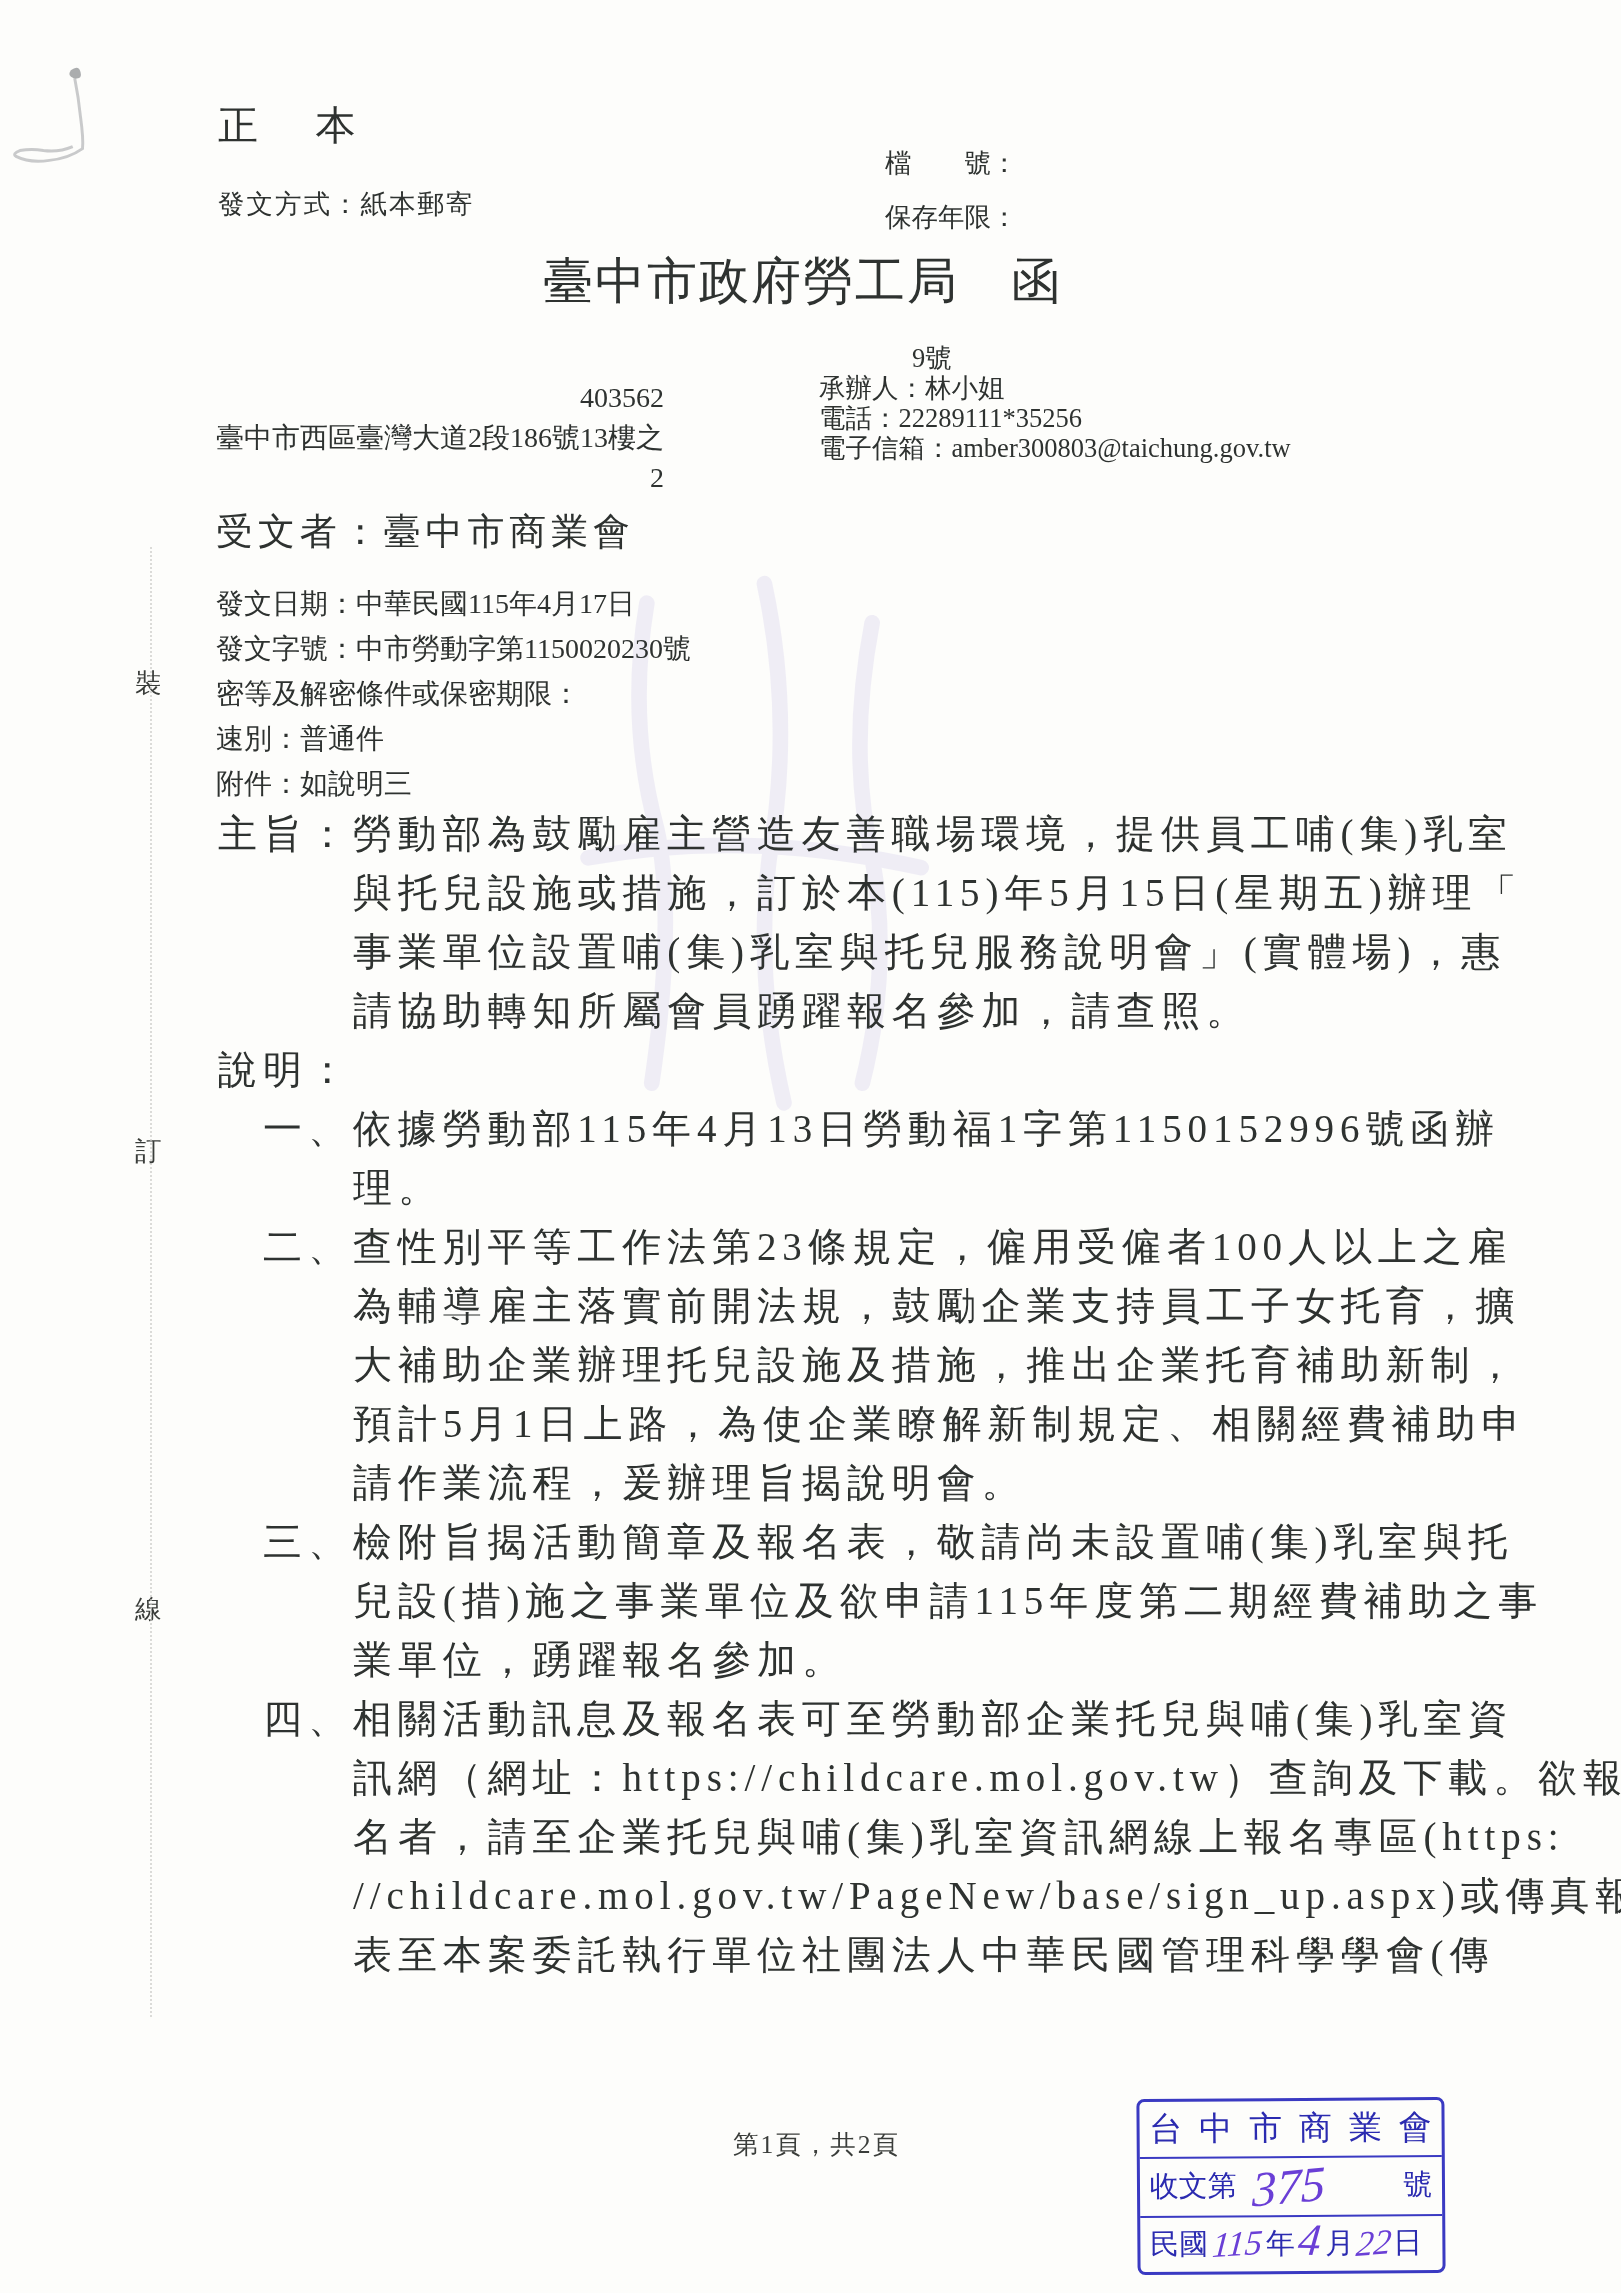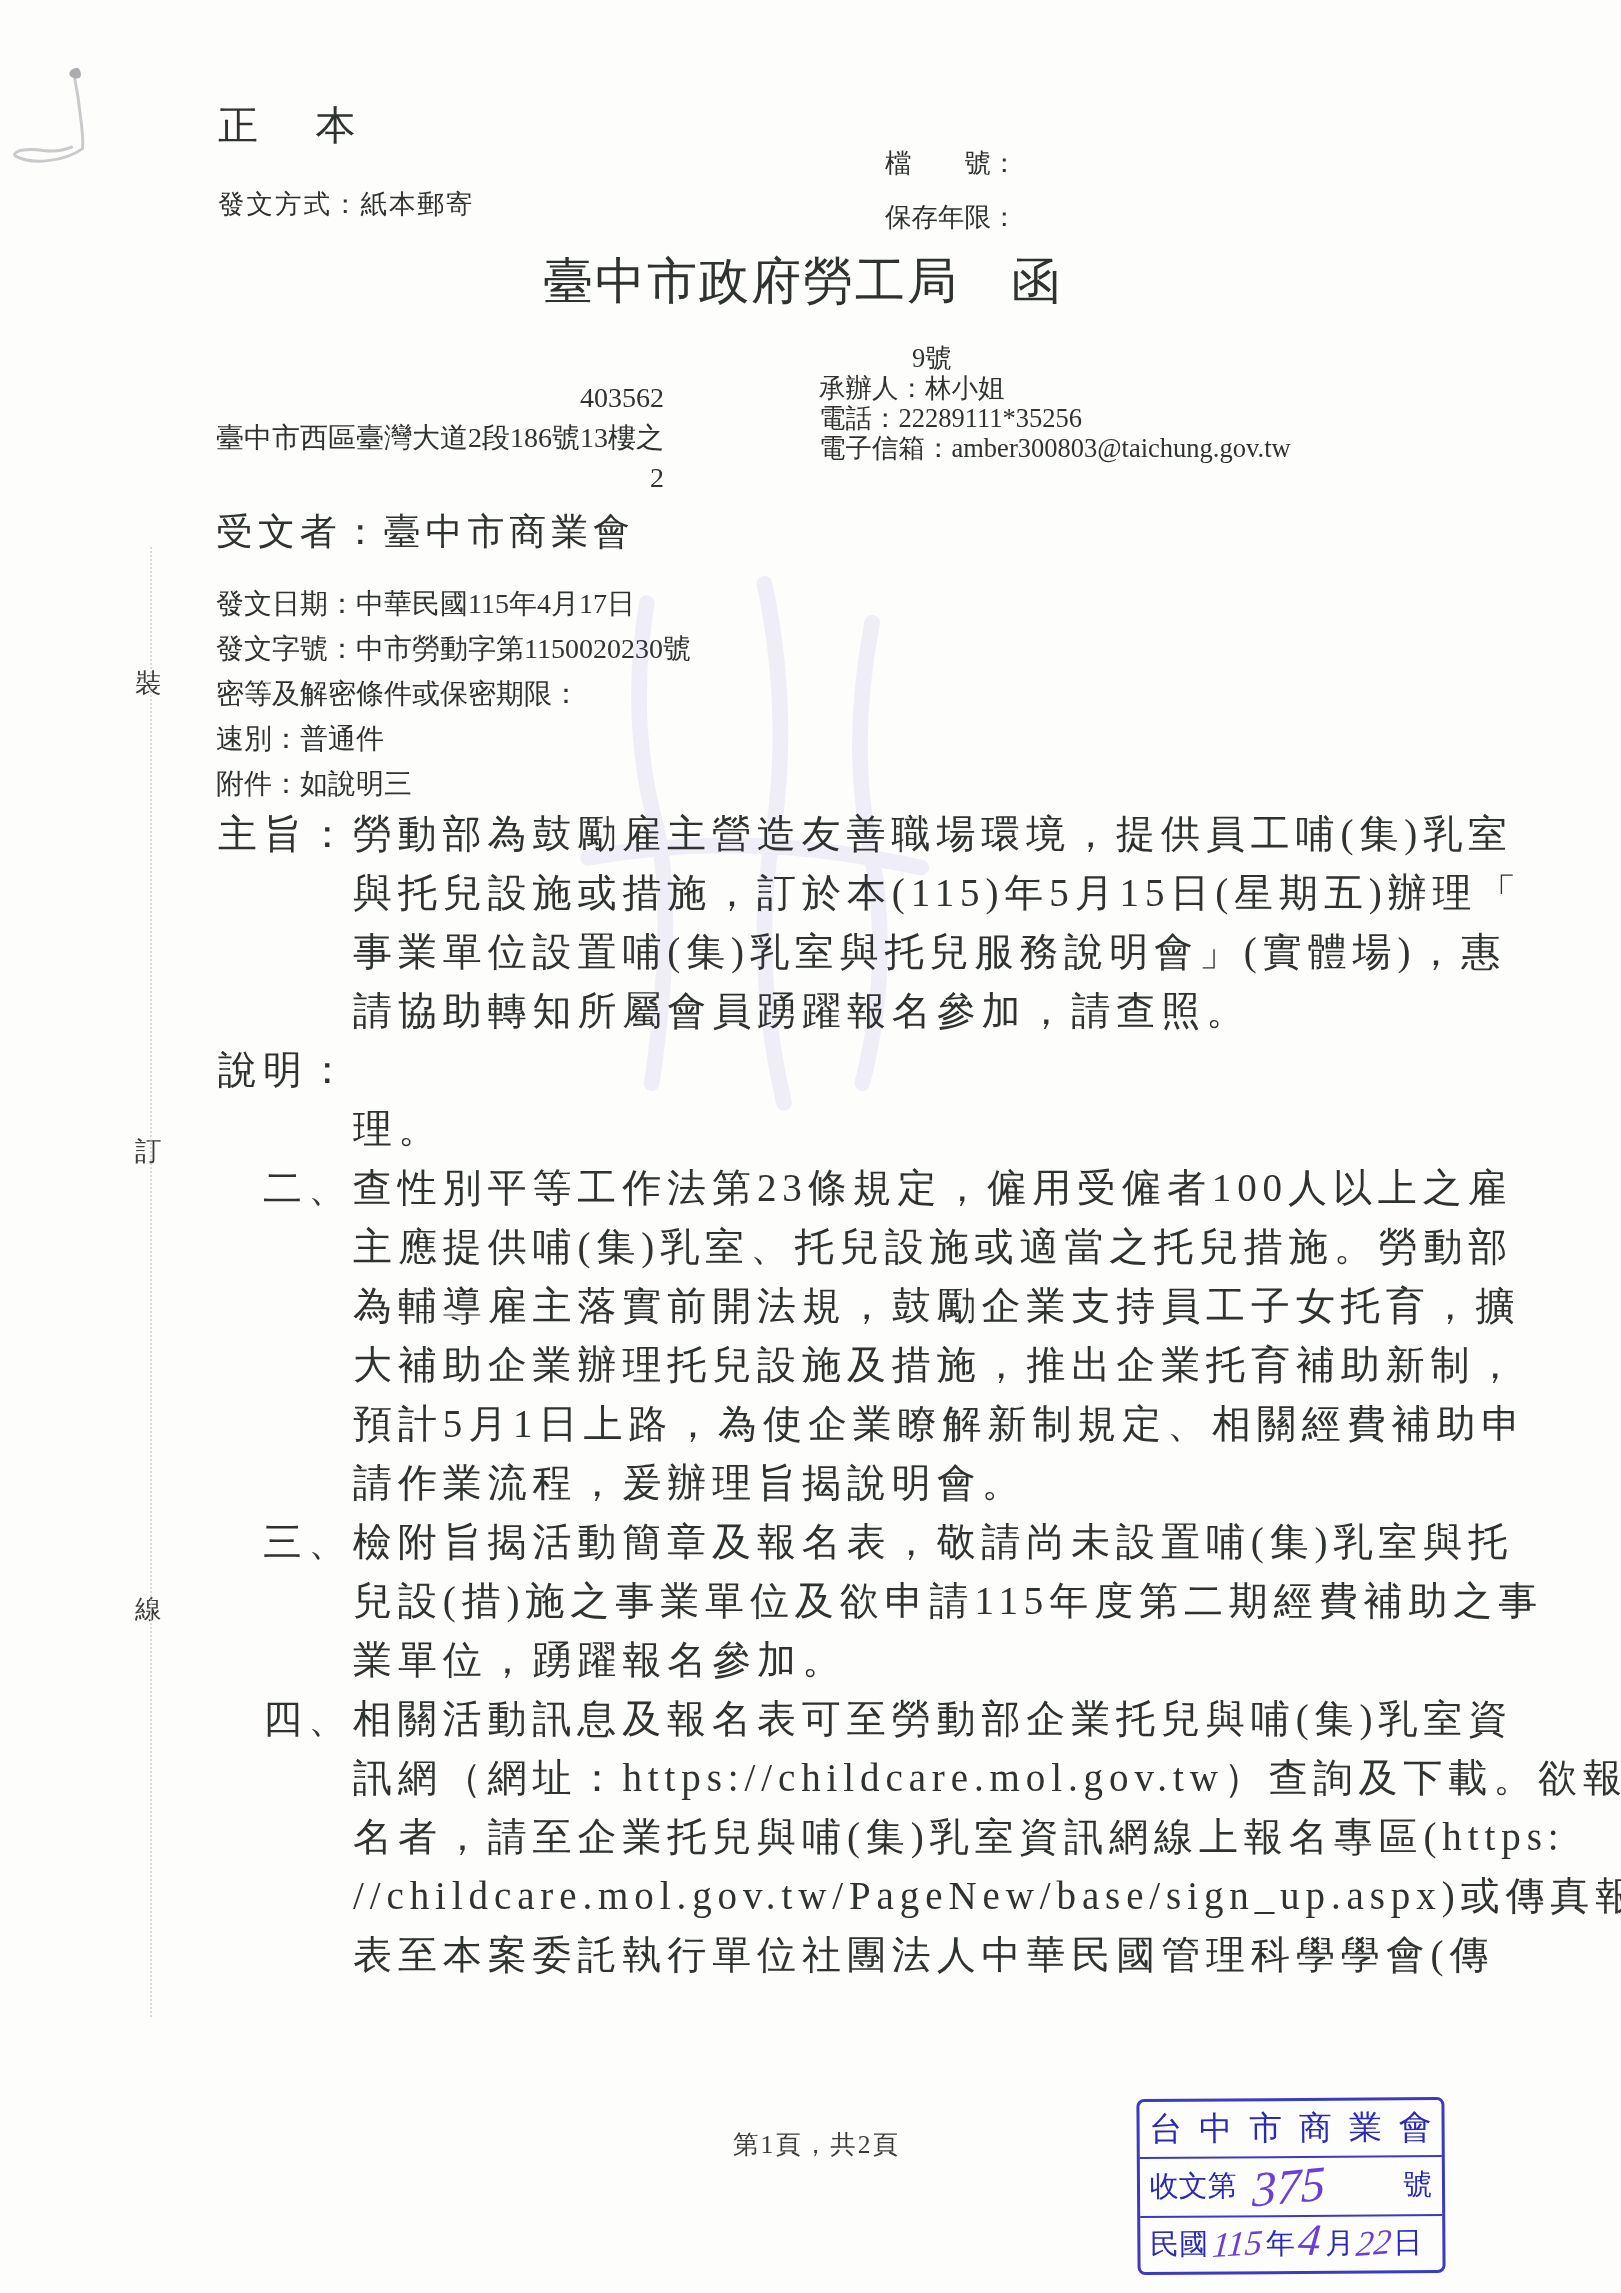--- a/index.html
+++ b/index.html
@@ -104,23 +104,23 @@
 <div class="abs mark mark-mid">訂</div>
 <div class="abs mark mark-bot">線</div>
 <div class="abs dotline"></div>
 
 <div class="abs bodytext">
   <div class="bline">主旨：勞動部為鼓勵雇主營造友善職場環境，提供員工哺(集)乳室</div>
   <div class="bline ind3">與托兒設施或措施，訂於本(115)年5月15日(星期五)辦理「</div>
   <div class="bline ind3">事業單位設置哺(集)乳室與托兒服務說明會」(實體場)，惠</div>
   <div class="bline ind3">請協助轉知所屬會員踴躍報名參加，請查照。</div>
   <div class="bline">說明：</div>
+  <div class="bline ind1">一、依據勞動部115年4月13日勞動福1字第1150152996號函辦</div>
   <div class="bline ind3">理。</div>
   <div class="bline ind1">二、查性別平等工作法第23條規定，僱用受僱者100人以上之雇</div>
-  <div class="bline ind3">主應提供哺(集)乳室、托兒設施或適當之托兒措施。勞動部</div>
   <div class="bline ind3">為輔導雇主落實前開法規，鼓勵企業支持員工子女托育，擴</div>
   <div class="bline ind3">大補助企業辦理托兒設施及措施，推出企業托育補助新制，</div>
   <div class="bline ind3">預計5月1日上路，為使企業瞭解新制規定、相關經費補助申</div>
   <div class="bline ind3">請作業流程，爰辦理旨揭說明會。</div>
   <div class="bline ind1">三、檢附旨揭活動簡章及報名表，敬請尚未設置哺(集)乳室與托</div>
   <div class="bline ind3">兒設(措)施之事業單位及欲申請115年度第二期經費補助之事</div>
   <div class="bline ind3">業單位，踴躍報名參加。</div>
   <div class="bline ind1">四、相關活動訊息及報名表可至勞動部企業托兒與哺(集)乳室資</div>
   <div class="bline ind3">訊網（網址：https://childcare.mol.gov.tw）查詢及下載。欲報</div>
   <div class="bline ind3">名者，請至企業托兒與哺(集)乳室資訊網線上報名專區(https:</div>

